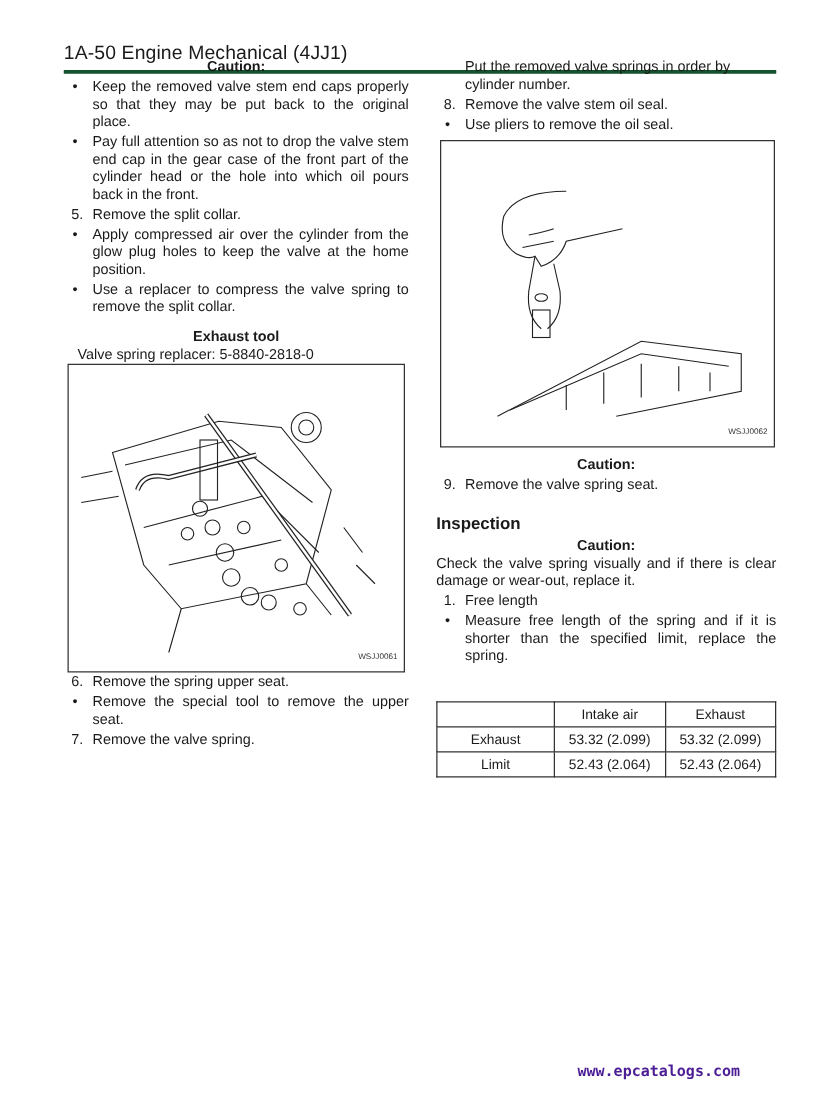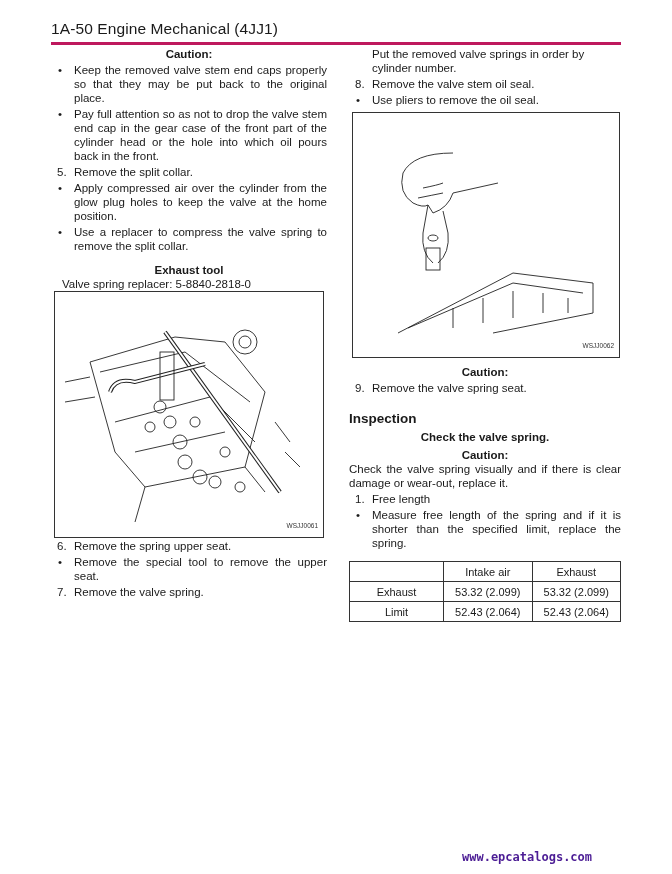--- a/index.html
+++ b/index.html
@@ -1,18 +1,18 @@
 <!DOCTYPE html>
 <html><head>
 <meta charset="utf-8">
 <style>
   html, body { margin: 0; padding: 0; }
   body { width: 672px; height: 874px; background: #ffffff; position: relative; overflow: hidden;
          font-family: "Liberation Sans", sans-serif; color: #1a1a1a; font-size: 11.5px; line-height: 14px; }
-  .header { position: absolute; left: 51px; top: 18px; width: 570px; height: 24px; border-bottom: 3px solid #be185d; }
+  .header { position: absolute; left: 51px; top: 32px; width: 570px; height: 24px; border-bottom: 3px solid #14532d; }
   .header-title { font-size: 15.5px; position: absolute; left: 0; top: 4px; letter-spacing: 0.1px; }
   .col { position: absolute; top: 47px; }
   .col-left { left: 51px; width: 276px; }
   .col-right { left: 349px; width: 272px; }
   .bold { font-weight: bold; text-align: center; }
   .p { margin: 0; }
   .item { position: relative; padding-left: 23px; margin-top: 2px; text-align: justify; }
   .item .mk { position: absolute; left: 7px; top: 0; }
   .step { position: relative; padding-left: 23px; margin-top: 2px; }
   .step .mk { position: absolute; left: 6px; top: 0; }
@@ -99,21 +99,20 @@
       <path d="M100 195 L100 215 M130 185 L130 210 M160 178 L160 205 M190 180 L190 200 M215 185 L215 200"></path>
     </g>
   </svg>
   <span class="fig-code">WSJJ0062</span>
 </div>
 
 <div class="col" style="left:349px; top:365px; width:272px;">
   <p class="p bold">Caution:</p>
   <div class="step"><span class="mk">9.</span><span>Remove the valve spring seat.</span></div>
   <p class="p h2" style="margin-top:17px">Inspection</p>
-  <p class="p bold" style="margin-top:4px">Check the valve spring.</p>
   <p class="p bold" style="margin-top:4px">Caution:</p>
   <p class="p" style="text-align:justify">Check the valve spring visually and if there is clear damage or wear-out, replace it.</p>
   <div class="step"><span class="mk">1.</span><span>Free length</span></div>
   <div class="item"><span class="mk">•</span><span>Measure free length of the spring and if it is shorter than the specified limit, replace the spring.</span></div>
 </div>
 
 <table class="spec" style="left:349px; top:561px; width:272px;">
   <tbody>
   <tr>
     <td style="width:85px"></td>

